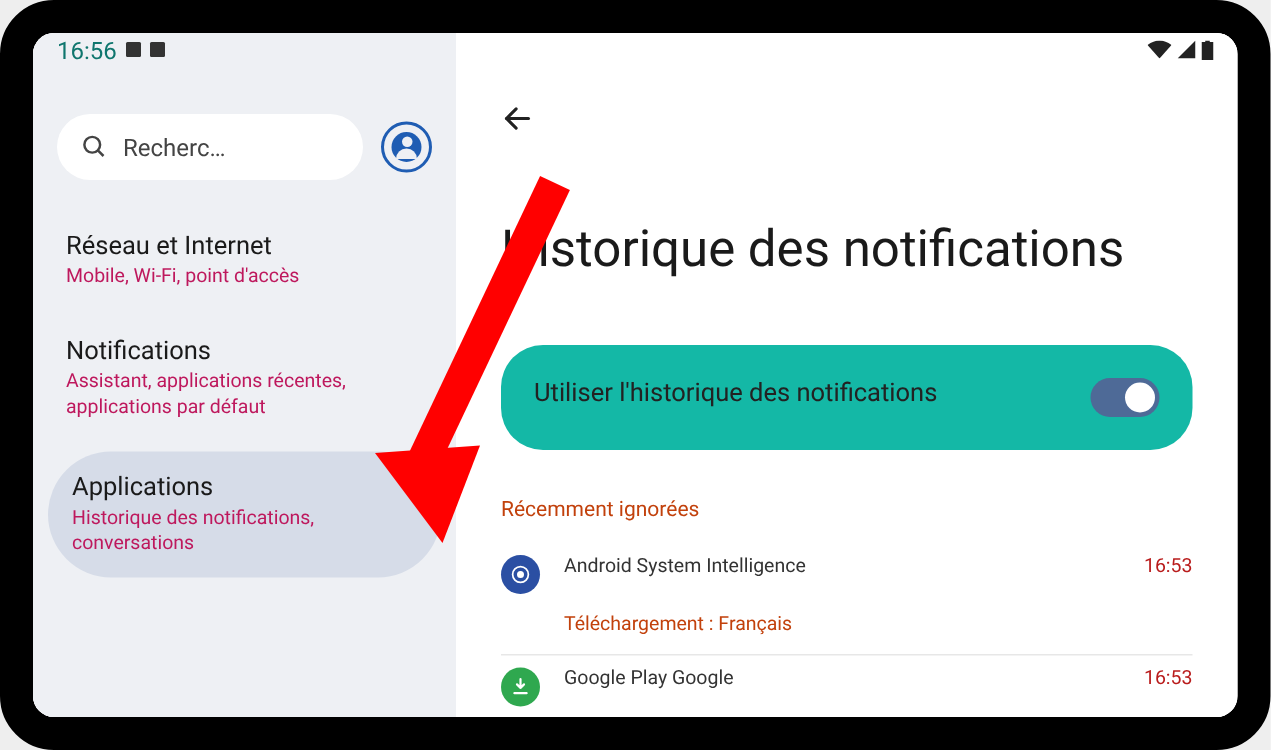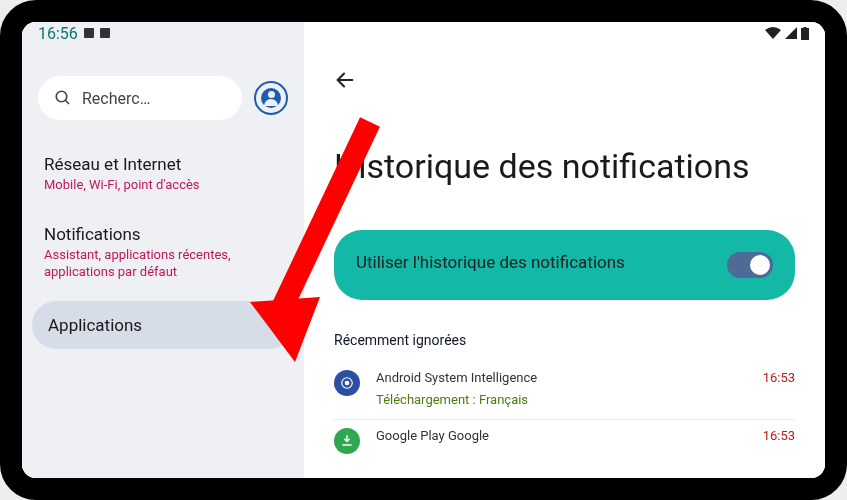--- a/index.html
+++ b/index.html
@@ -106,39 +106,39 @@
     width: 46px; height: 26px; background:#4e6a97; border-radius: 999px;
     position: relative;
   }
   .switch .thumb {
     position: absolute; width: 20px; height: 20px; background:#fff; border-radius:50%;
     top: 3px; right: 3px;
   }
 
   .section-header {
     margin-top: 32px;
-    font-size: 14px; color:#0f172a;
+    font-size: 14px; color:#c2410c;
   }
   .notif-list { margin-top: 14px; }
   .notif-item {
     display: flex; align-items: flex-start; gap: 16px;
     padding: 8px 0 12px 0;
     border-bottom: 1px solid #e7e7e7;
   }
   .notif-item:last-child { border-bottom: none; }
   .notif-icon {
     width: 26px; height: 26px; border-radius: 50%;
     display: flex; align-items: center; justify-content:center;
     flex-shrink: 0;
     color: #fff;
     font-size: 14px;
   }
   .notif-body { flex:1; }
   .notif-title { font-size: 13px; color:#333; }
-  .notif-sub { font-size: 13px; color:#4d7c0f; margin-top: 7px; }
+  .notif-sub { font-size: 13px; color:#c2410c; margin-top: 24px; }
   .notif-time { font-size: 13px; color:#b91c1c; }
 
   .arrow-annot {
     position: absolute;
     top: 90px; left: 218px;
     width: 170px; height: 260px;
     z-index: 20;
     pointer-events: none;
   }
 </style>
@@ -185,20 +185,21 @@
       <div class="side-item">
         <div class="side-title">Réseau et Internet</div>
         <div class="side-sub">Mobile, Wi-Fi, point d'accès</div>
       </div>
       <div class="side-item">
         <div class="side-title">Notifications</div>
         <div class="side-sub">Assistant, applications récentes, applications par défaut</div>
       </div>
       <div class="side-item selected">
         <div class="side-title">Applications</div>
+        <div class="side-sub">Historique des notifications, conversations</div>
       </div>
     </div>
 
     <div class="main">
       <div class="back-row">
         <span class="back-arrow">
           <svg width="22" height="22" viewBox="0 0 24 24" fill="none" stroke="#222" stroke-width="2.2" stroke-linecap="round" stroke-linejoin="round">
               <line x1="20" y1="12" x2="4" y2="12"></line>
               <polyline points="11 5 4 12 11 19"></polyline>
             </svg>

